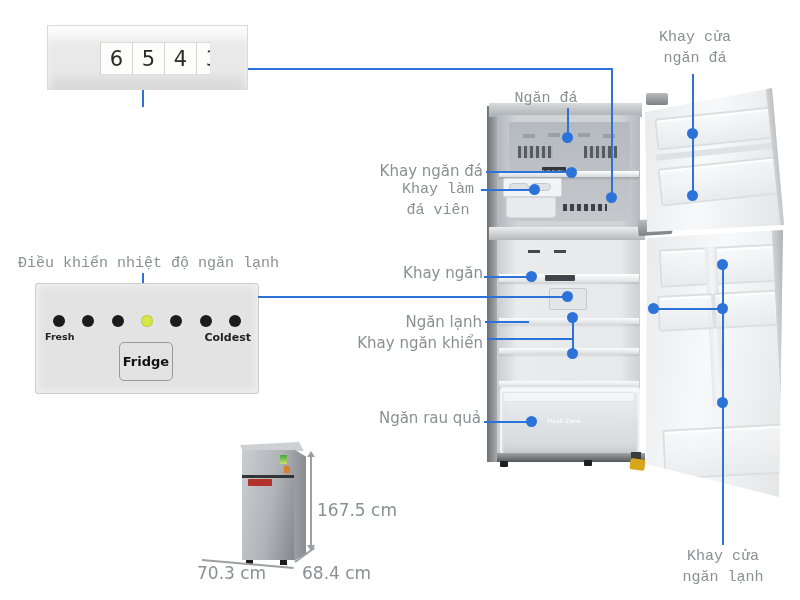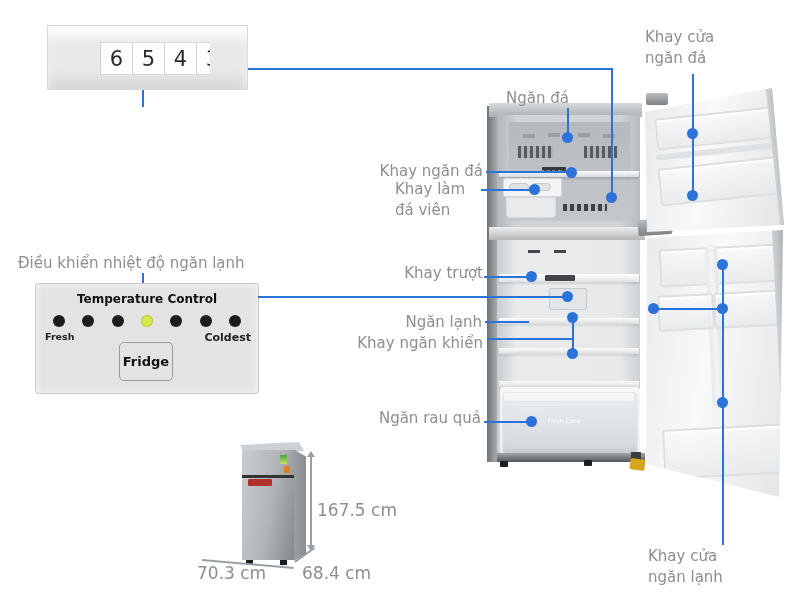--- a/index.html
+++ b/index.html
@@ -1,21 +1,21 @@
 <!DOCTYPE html>
 <html><head>
 <meta charset="utf-8">
 <style>
   html,body{margin:0;padding:0;background:#fff;}
   .scene{position:relative;width:800px;height:600px;background:#ffffff;overflow:hidden;
          font-family:"DejaVu Sans","Liberation Sans",sans-serif;}
 
   
   .callout{position:absolute;color:#8b8f93;font-size:15px;line-height:21px;white-space:nowrap;}
-  .callout.center{}
+  .callout.center{text-align:center;font-family:Liberation Mono, monospace;}
   .callout.right{text-align:right;}
 
   
   .hline{position:absolute;height:2px;background:#2b73d9;}
   .vline{position:absolute;width:2px;background:#2b73d9;}
   .bdot{position:absolute;width:11px;height:11px;border-radius:50%;background:#2b73d9;}
 
   
   .dial{position:absolute;left:47px;top:25px;width:201px;height:65px;background:#e9e9e9;
         box-shadow:inset 0 0 0 1px #d9d9d9, inset 0 12px 12px rgba(255,255,255,.9), inset 0 -12px 12px rgba(0,0,0,.07);}
@@ -110,21 +110,20 @@
         <span class="digit">5</span>
         <span class="digit">4</span>
         <span class="digit">3</span>
       </div>
   </div>
   <div class="vline" style="left:142px;top:90px;height:17px;"></div>
 
   <div class="callout center" style="left:18px;top:253px;width:244px;">Điều khiển nhiệt độ ngăn lạnh</div>
   <div class="vline" style="left:142px;top:273px;height:19px;"></div>
   <div class="panel">
-    <div class="panel-title">Temperature Control</div>
     <div class="tdots" id="temp-dots">
         <span class="tdot"></span>
         <span class="tdot"></span>
         <span class="tdot"></span>
         <span class="tdot active"></span>
         <span class="tdot"></span>
         <span class="tdot"></span>
         <span class="tdot"></span>
       </div>
     <div class="pc-min">Fresh</div>
@@ -236,21 +235,21 @@
   <div class="callout center" style="left:506px;top:88px;width:80px;">Ngăn đá</div>
   <div class="callout right" style="right:317px;top:161px;">Khay ngăn đá</div>
   <div class="callout center" style="left:395px;top:179px;width:86px;">
     <div>Khay làm</div>
     <div>đá viên</div>
   </div>
   <div class="callout center" style="left:645px;top:27px;width:100px;">
     <div>Khay cửa</div>
     <div>ngăn đá</div>
   </div>
-  <div class="callout right" style="right:317px;top:263px;">Khay trượt</div>
+  <div class="callout right" style="right:317px;top:263px;">Khay ngăn</div>
   <div class="callout right" style="right:318px;top:312px;">Ngăn lạnh</div>
   <div class="callout right" style="right:317px;top:333px;">Khay ngăn khiển</div>
   <div class="callout right" style="right:319px;top:408px;">Ngăn rau quả</div>
   <div class="callout center" style="left:648px;top:546px;width:150px;">
     <div>Khay cửa</div>
     <div>ngăn lạnh</div>
   </div>
 
   <div class="mini">
     <div class="mtop"></div>

